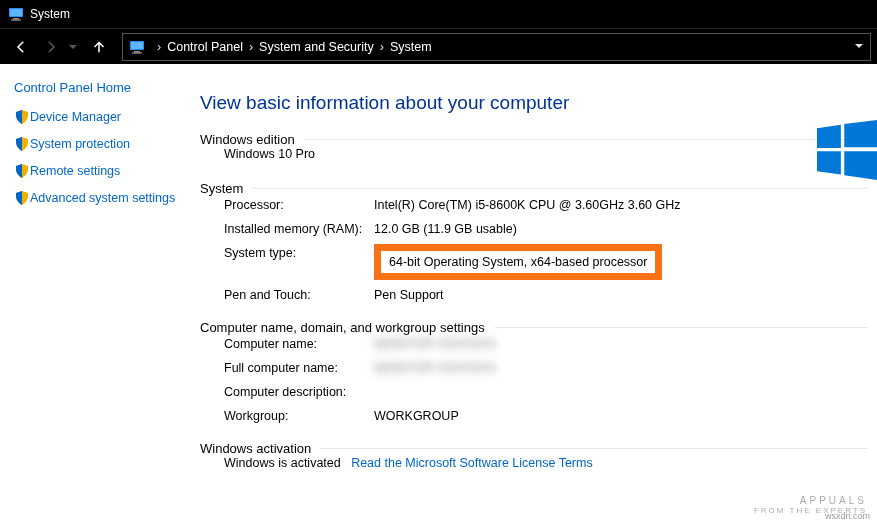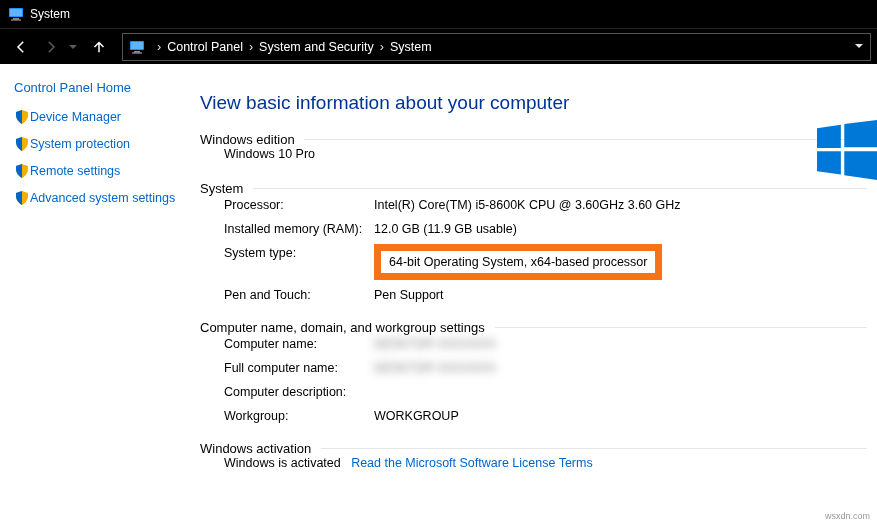--- a/index.html
+++ b/index.html
@@ -222,16 +222,20 @@
       <div class="sec-hdr">
           <div class="section-title">Windows activation</div>
           <hr class="hr">
         </div>
       <div class="simple-line">
         <span>Windows is activated</span>&nbsp;&nbsp;
         <span class="link">Read the Microsoft Software License Terms</span>
       </div>
     </div>
 
+    <div class="watermark">
+      <span>APPUALS</span>
+      <span class="sub">FROM THE EXPERTS</span>
+    </div>
     <div class="wsx">wsxdn.com</div>
 
   </div>
 </div>
 
 </body></html>

